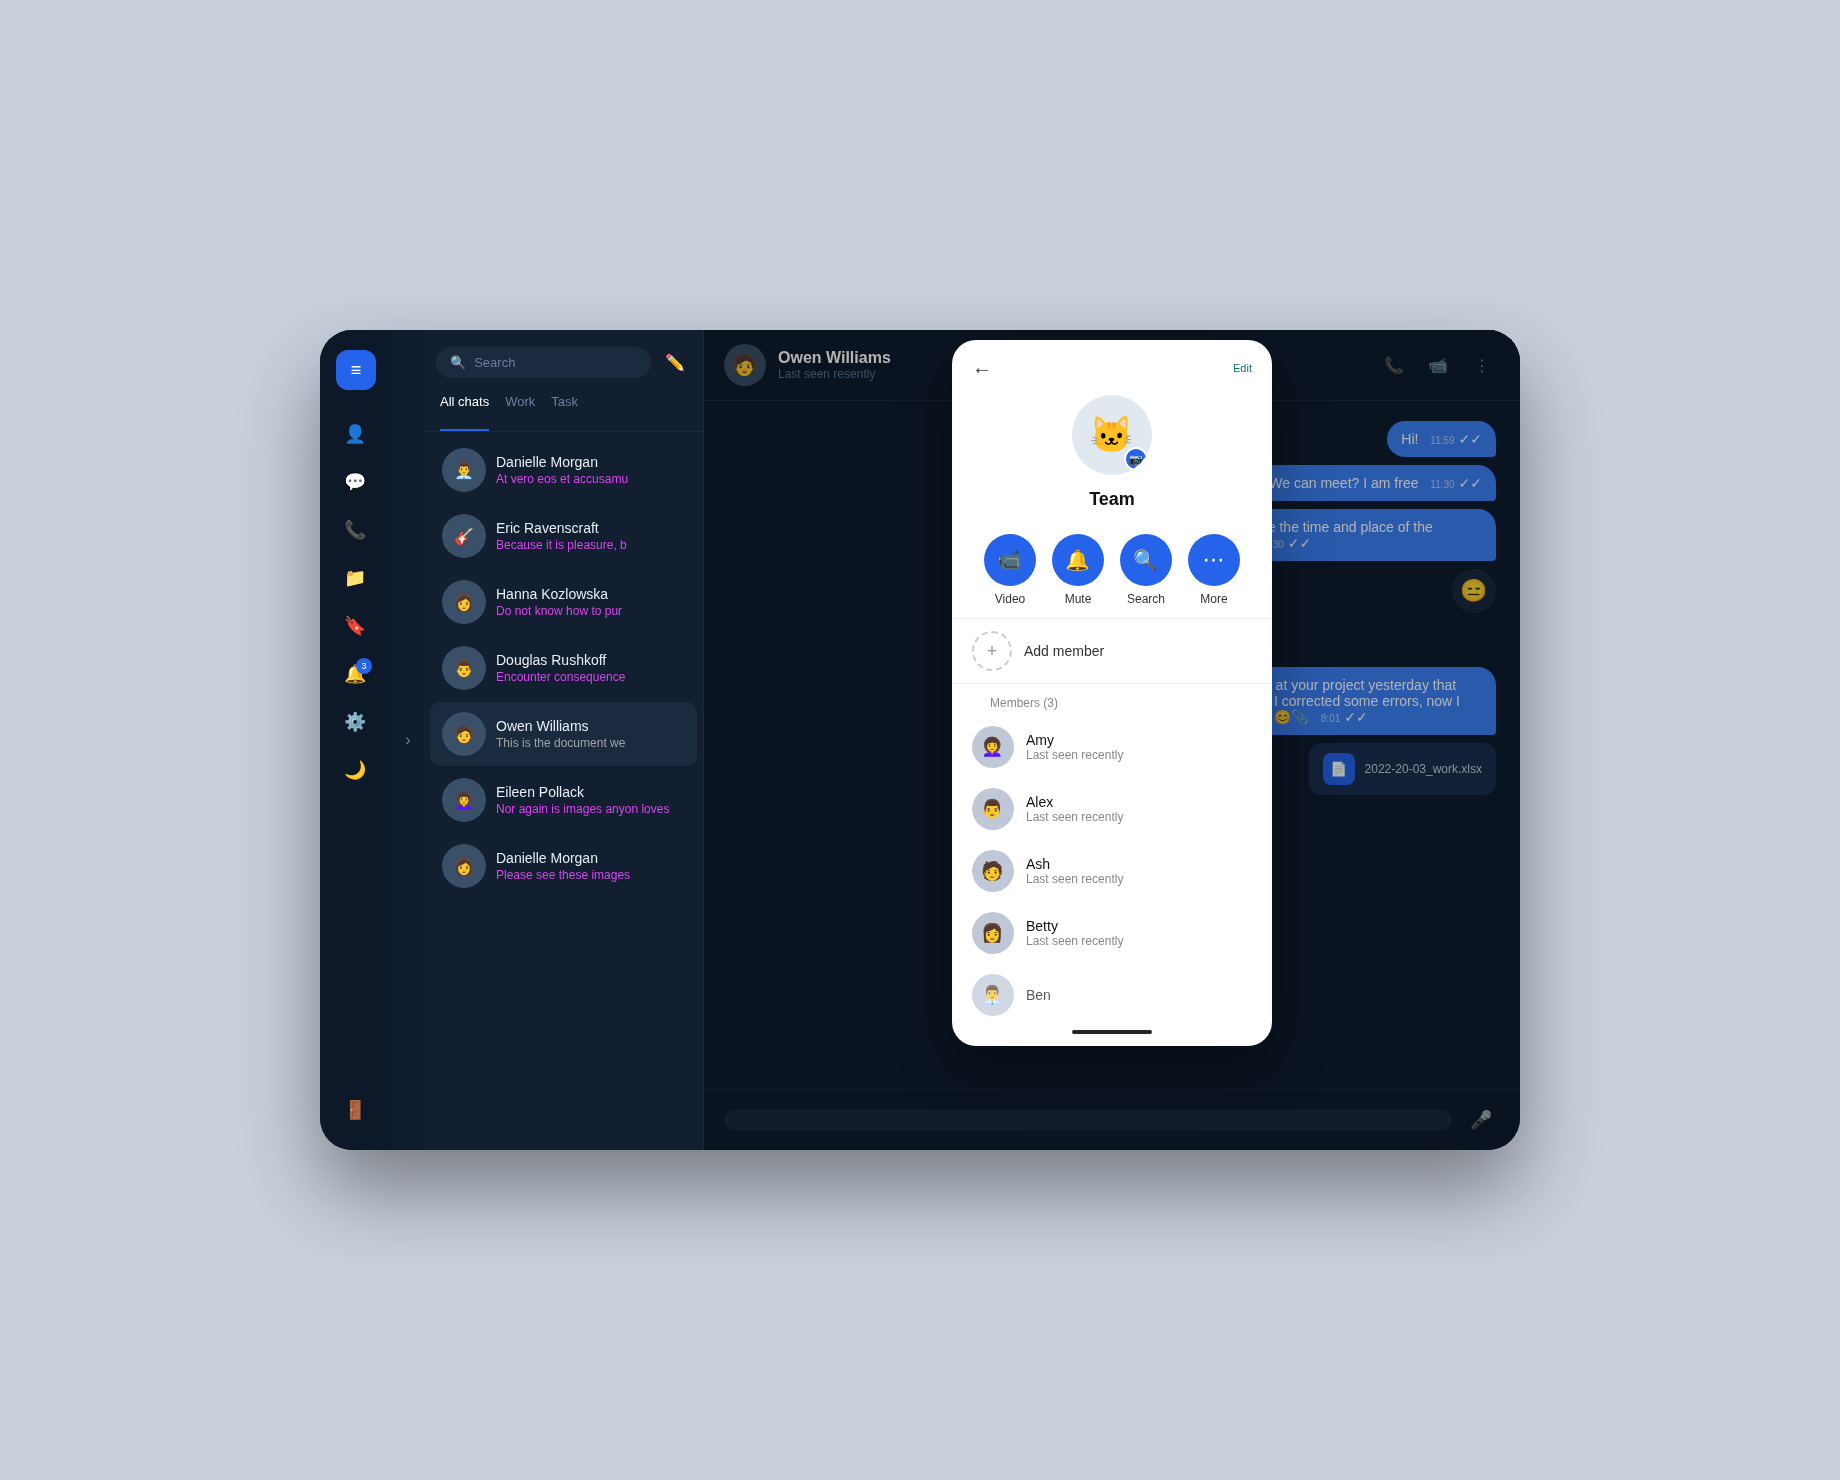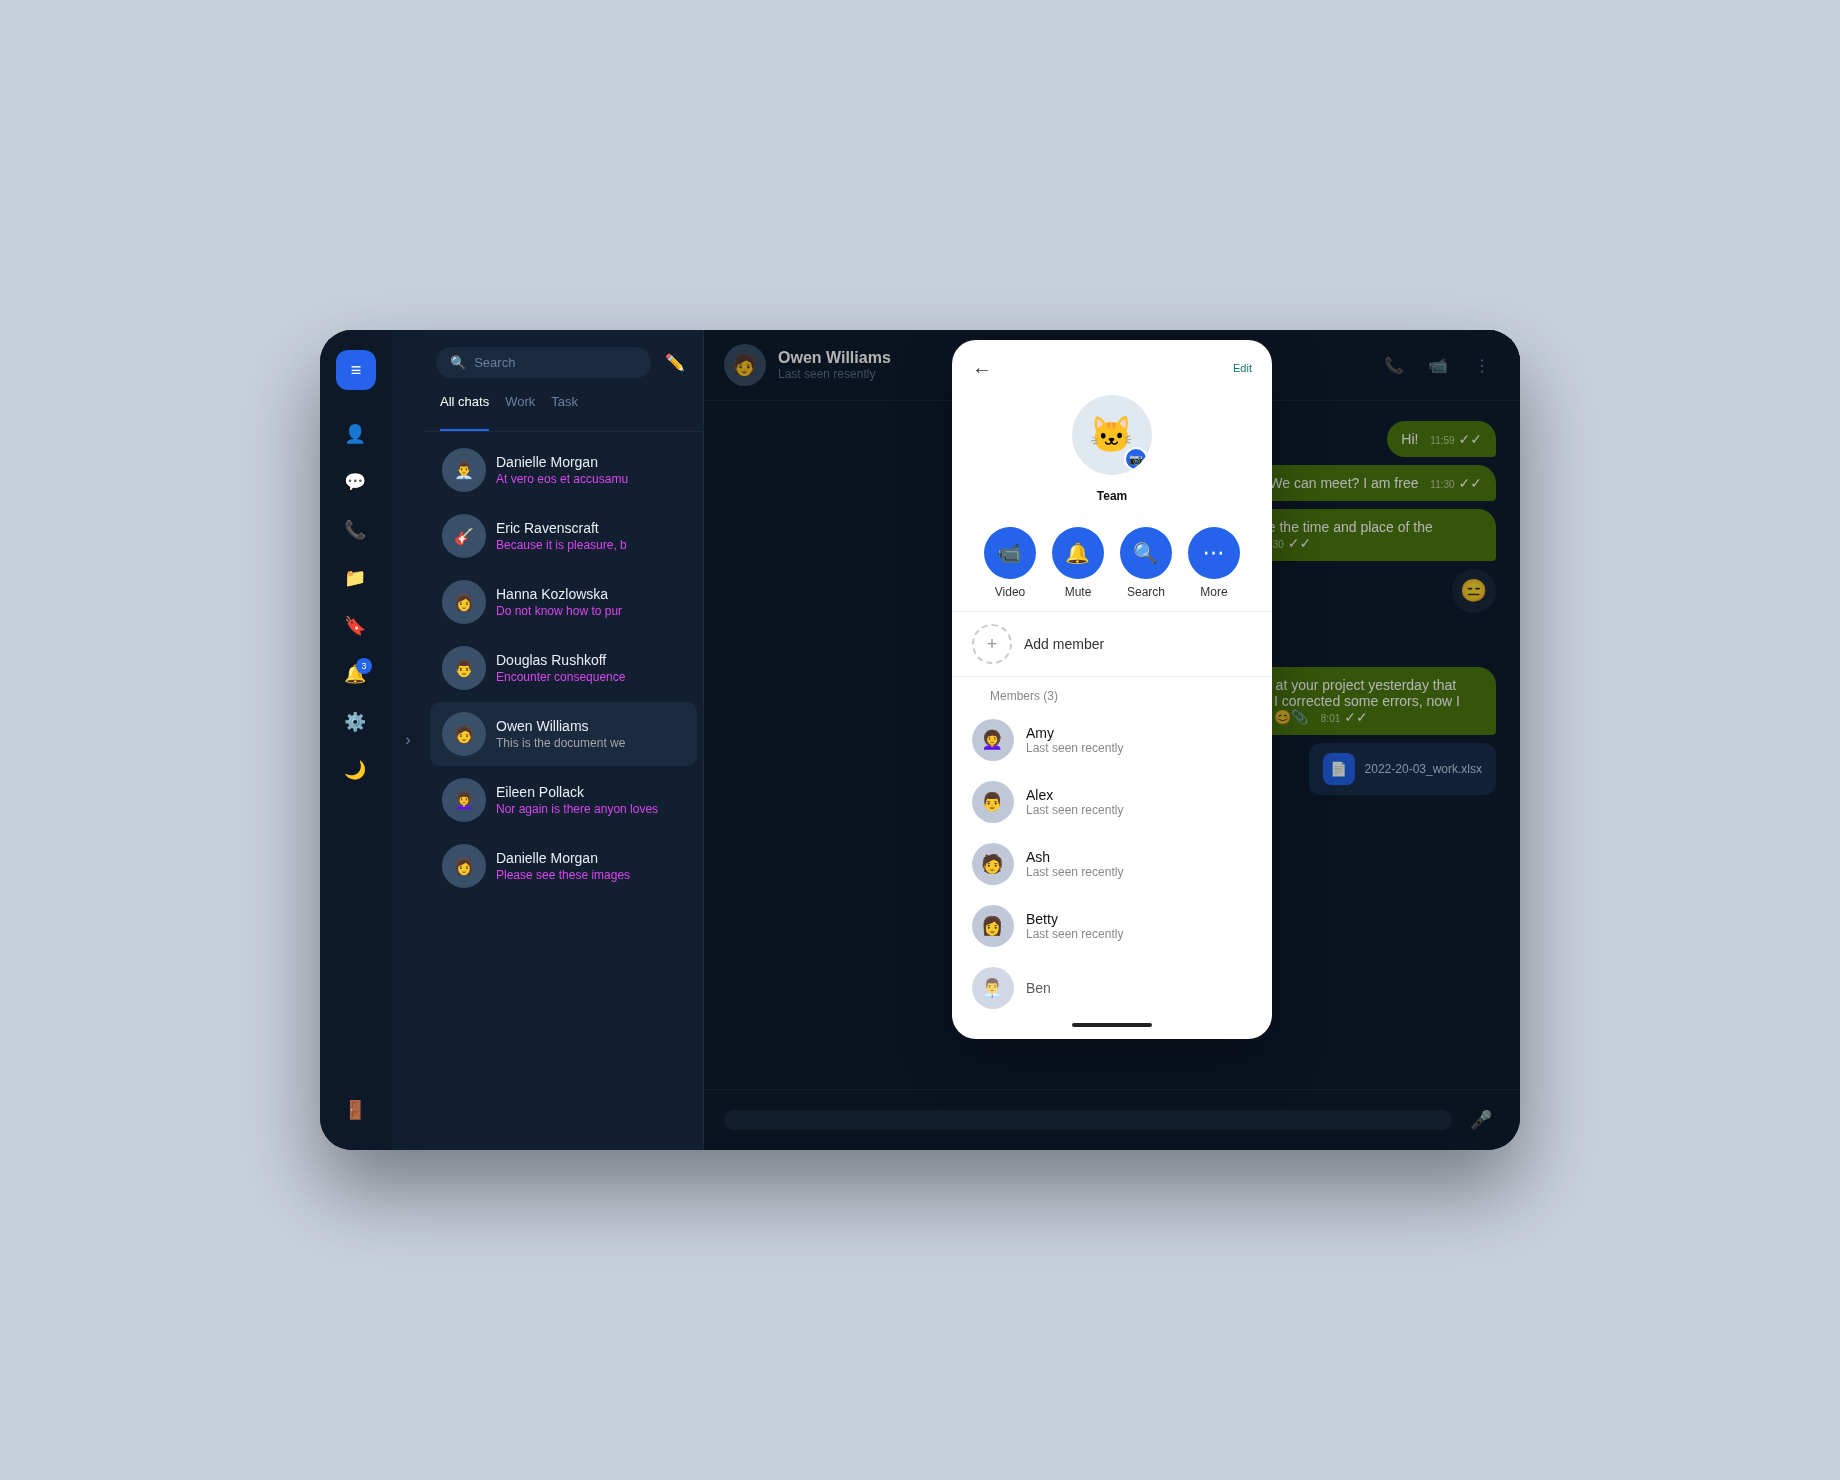--- a/index.html
+++ b/index.html
@@ -194,21 +194,21 @@
       padding: 20px 24px;
       display: flex;
       flex-direction: column;
       gap: 8px;
     }
     .message-row {
       display: flex;
       justify-content: flex-end;
     }
     .message-bubble {
-      background: #4d7c0f;
+      background: #3b82f6;
       color: #fff;
       border-radius: 18px 18px 4px 18px;
       padding: 10px 14px;
       max-width: 320px;
       font-size: 14px;
       position: relative;
     }
     .message-time {
       font-size: 10px;
       color: rgba(255,255,255,0.6);
@@ -334,21 +334,21 @@
       bottom: 4px; right: 4px;
       width: 24px; height: 24px;
       background: #2563eb;
       border-radius: 50%;
       display: flex; align-items: center; justify-content: center;
       font-size: 11px;
       color: #fff;
       border: 2px solid #fff;
     }
     .modal-name {
-      font-size: 12px;
+      font-size: 18px;
       font-weight: 600;
       color: #111;
       margin-top: 4px;
     }
     .modal-actions {
       display: flex;
       justify-content: center;
       gap: 16px;
       padding: 8px 20px 12px;
     }
@@ -536,21 +536,21 @@
         <div class="chat-info">
           <div class="chat-name">Owen Williams</div>
           <div class="chat-preview">This is the document we</div>
         </div>
       </div>
 
       <div class="chat-item">
         <div class="avatar dm">👩‍🦱</div>
         <div class="chat-info">
           <div class="chat-name">Eileen Pollack</div>
-          <div class="chat-preview">Nor again is there anyon loves</div>
+          <div class="chat-preview">Nor again is images anyon loves</div>
         </div>
       </div>
 
       <div class="chat-item">
         <div class="avatar dm">👩</div>
         <div class="chat-info">
           <div class="chat-name">Danielle Morgan</div>
           <div class="chat-preview">Please see these images</div>
         </div>
       </div>

